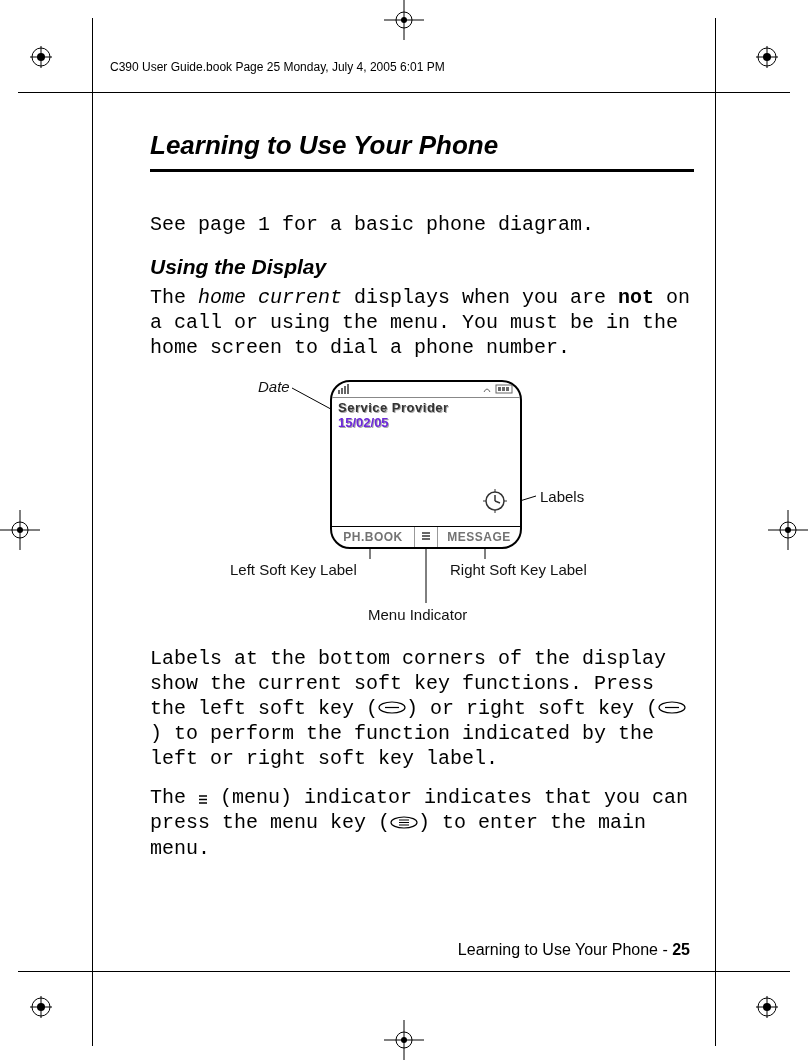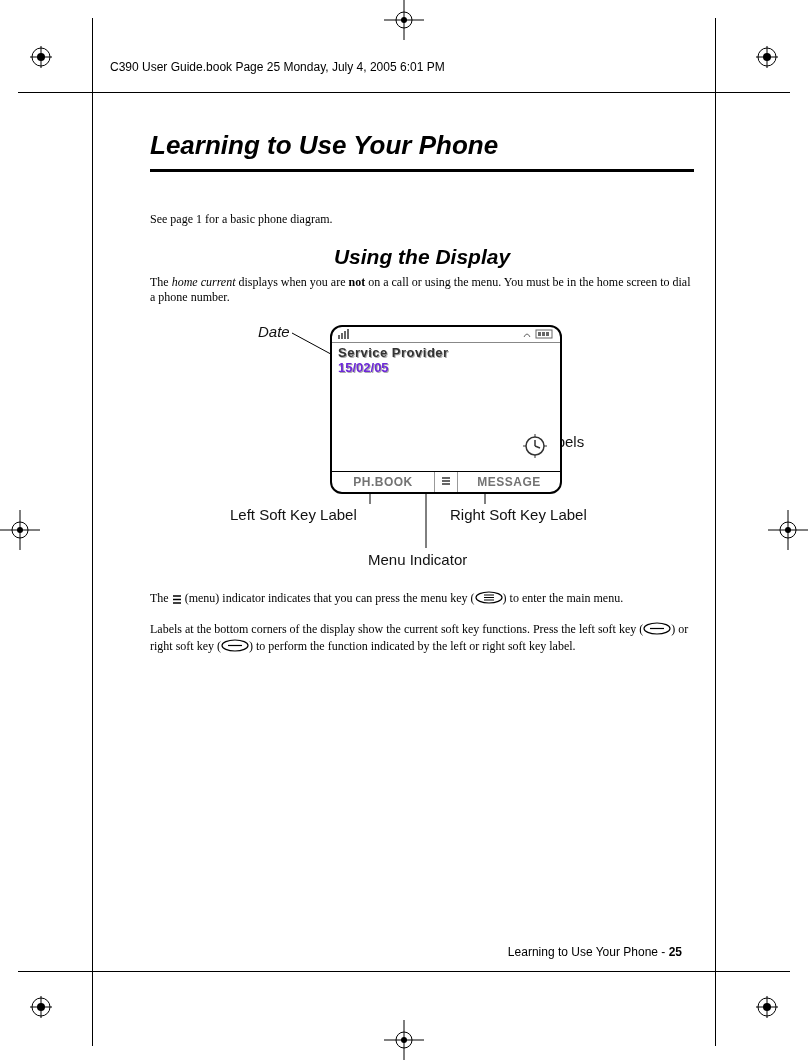--- a/index.html
+++ b/index.html
@@ -49,51 +49,50 @@
   h1.title {
     font-size: 26px;
     font-style: italic;
     font-weight: bold;
     border-bottom: 3px solid #000;
     padding-bottom: 8px;
     margin-bottom: 40px;
   }
 
   .para {
-    font-size: 12px;
+    font-size: 20px;
     line-height: 1.25;
     margin-bottom: 14px;
-    font-family: Liberation Serif, serif;
+    font-family: Liberation Mono, monospace;
   }
 
   h2.sub {
     font-size: 21px;
     font-style: italic;
     font-weight: bold;
     margin-top: 18px;
     margin-bottom: 6px;
-    text-align: center;
   }
 
   em.ital { font-style: italic; }
   b.bold { font-weight: bold; }
 
   
   .diagram-wrap {
     position: relative;
     height: 260px;
     margin: 8px 0 12px 0;
   }
   .phone-screen {
     position: absolute;
     left: 180px;
     top: 6px;
-    width: 232px;
+    width: 192px;
     border: 2px solid #000;
-    border-radius: 12px;
+    border-radius: 20px;
     background: #fff;
     overflow: hidden;
   }
   .screen-top {
     height: 16px;
     border-bottom: 1px solid #888;
     display:flex;
     align-items:center;
     justify-content: space-between;
     padding: 0 6px;
@@ -152,23 +151,23 @@
     color: #111;
   }
   .callout.date { left: 108px; top: 4px; font-style: italic; }
   .callout.clock { left: 390px; top: 114px; }
   .callout.lsoft { left: 80px; top: 187px; }
   .callout.rsoft { left: 300px; top: 187px; }
   .callout.menu { left: 218px; top: 232px; }
 
   .footer {
     position: absolute;
-    right: 126px;
+    right: 118px;
     bottom: 105px;
-    font-size: 12px;
+    font-size: 16px;
     margin-left: 48px;
   }
   .footer b { font-weight: bold; }
 
   .menu-glyph {
     display:inline-block;
     vertical-align: middle;
   }
   .menu-glyph svg { vertical-align: -2px; }
 
@@ -324,39 +323,39 @@
               <line x1="2" y1="6" x2="10" y2="6" stroke="#333" stroke-width="1.5"></line>
               <line x1="2" y1="9" x2="10" y2="9" stroke="#333" stroke-width="1.5"></line>
             </svg>
         </div>
         <div class="softkey">MESSAGE</div>
       </div>
     </div>
   </div>
 
   <p class="para">
+    <span>Labels at the bottom corners of the display show the current soft key functions. Press the left soft key (</span><span class="oval-key"><svg width="28" height="13">
+          <ellipse cx="14" cy="6.5" rx="13" ry="5.5" stroke="#000" fill="none" stroke-width="1.2"></ellipse>
+          <line x1="7" y1="6.5" x2="21" y2="6.5" stroke="#000" stroke-width="1.2"></line>
+        </svg></span><span>) or right soft key (</span><span class="oval-key"><svg width="28" height="13">
+          <ellipse cx="14" cy="6.5" rx="13" ry="5.5" stroke="#000" fill="none" stroke-width="1.2"></ellipse>
+          <line x1="7" y1="6.5" x2="21" y2="6.5" stroke="#000" stroke-width="1.2"></line>
+        </svg></span><span>) to perform the function indicated by the left or right soft key label.</span>
+  </p>
+
+  <p class="para">
     <span>The </span><span class="menu-glyph"><svg width="10" height="11">
           <line x1="1" y1="2" x2="9" y2="2" stroke="#000" stroke-width="1.5"></line>
           <line x1="1" y1="5.5" x2="9" y2="5.5" stroke="#000" stroke-width="1.5"></line>
           <line x1="1" y1="9" x2="9" y2="9" stroke="#000" stroke-width="1.5"></line>
         </svg></span><span> (menu) indicator indicates that you can press the menu key (</span><span class="oval-key"><svg width="28" height="13">
           <ellipse cx="14" cy="6.5" rx="13" ry="5.5" stroke="#000" fill="none" stroke-width="1.2"></ellipse>
           <line x1="9" y1="4" x2="19" y2="4" stroke="#000"></line>
           <line x1="9" y1="6.5" x2="19" y2="6.5" stroke="#000"></line>
           <line x1="9" y1="9" x2="19" y2="9" stroke="#000"></line>
         </svg></span><span>) to enter the main menu.</span>
   </p>
 
-  <p class="para">
-    <span>Labels at the bottom corners of the display show the current soft key functions. Press the left soft key (</span><span class="oval-key"><svg width="28" height="13">
-          <ellipse cx="14" cy="6.5" rx="13" ry="5.5" stroke="#000" fill="none" stroke-width="1.2"></ellipse>
-          <line x1="7" y1="6.5" x2="21" y2="6.5" stroke="#000" stroke-width="1.2"></line>
-        </svg></span><span>) or right soft key (</span><span class="oval-key"><svg width="28" height="13">
-          <ellipse cx="14" cy="6.5" rx="13" ry="5.5" stroke="#000" fill="none" stroke-width="1.2"></ellipse>
-          <line x1="7" y1="6.5" x2="21" y2="6.5" stroke="#000" stroke-width="1.2"></line>
-        </svg></span><span>) to perform the function indicated by the left or right soft key label.</span>
-  </p>
-
 </div>
 
 <div class="footer">
   <span>Learning to Use Your Phone - </span><b>25</b>
 </div>
 
 </body></html>

